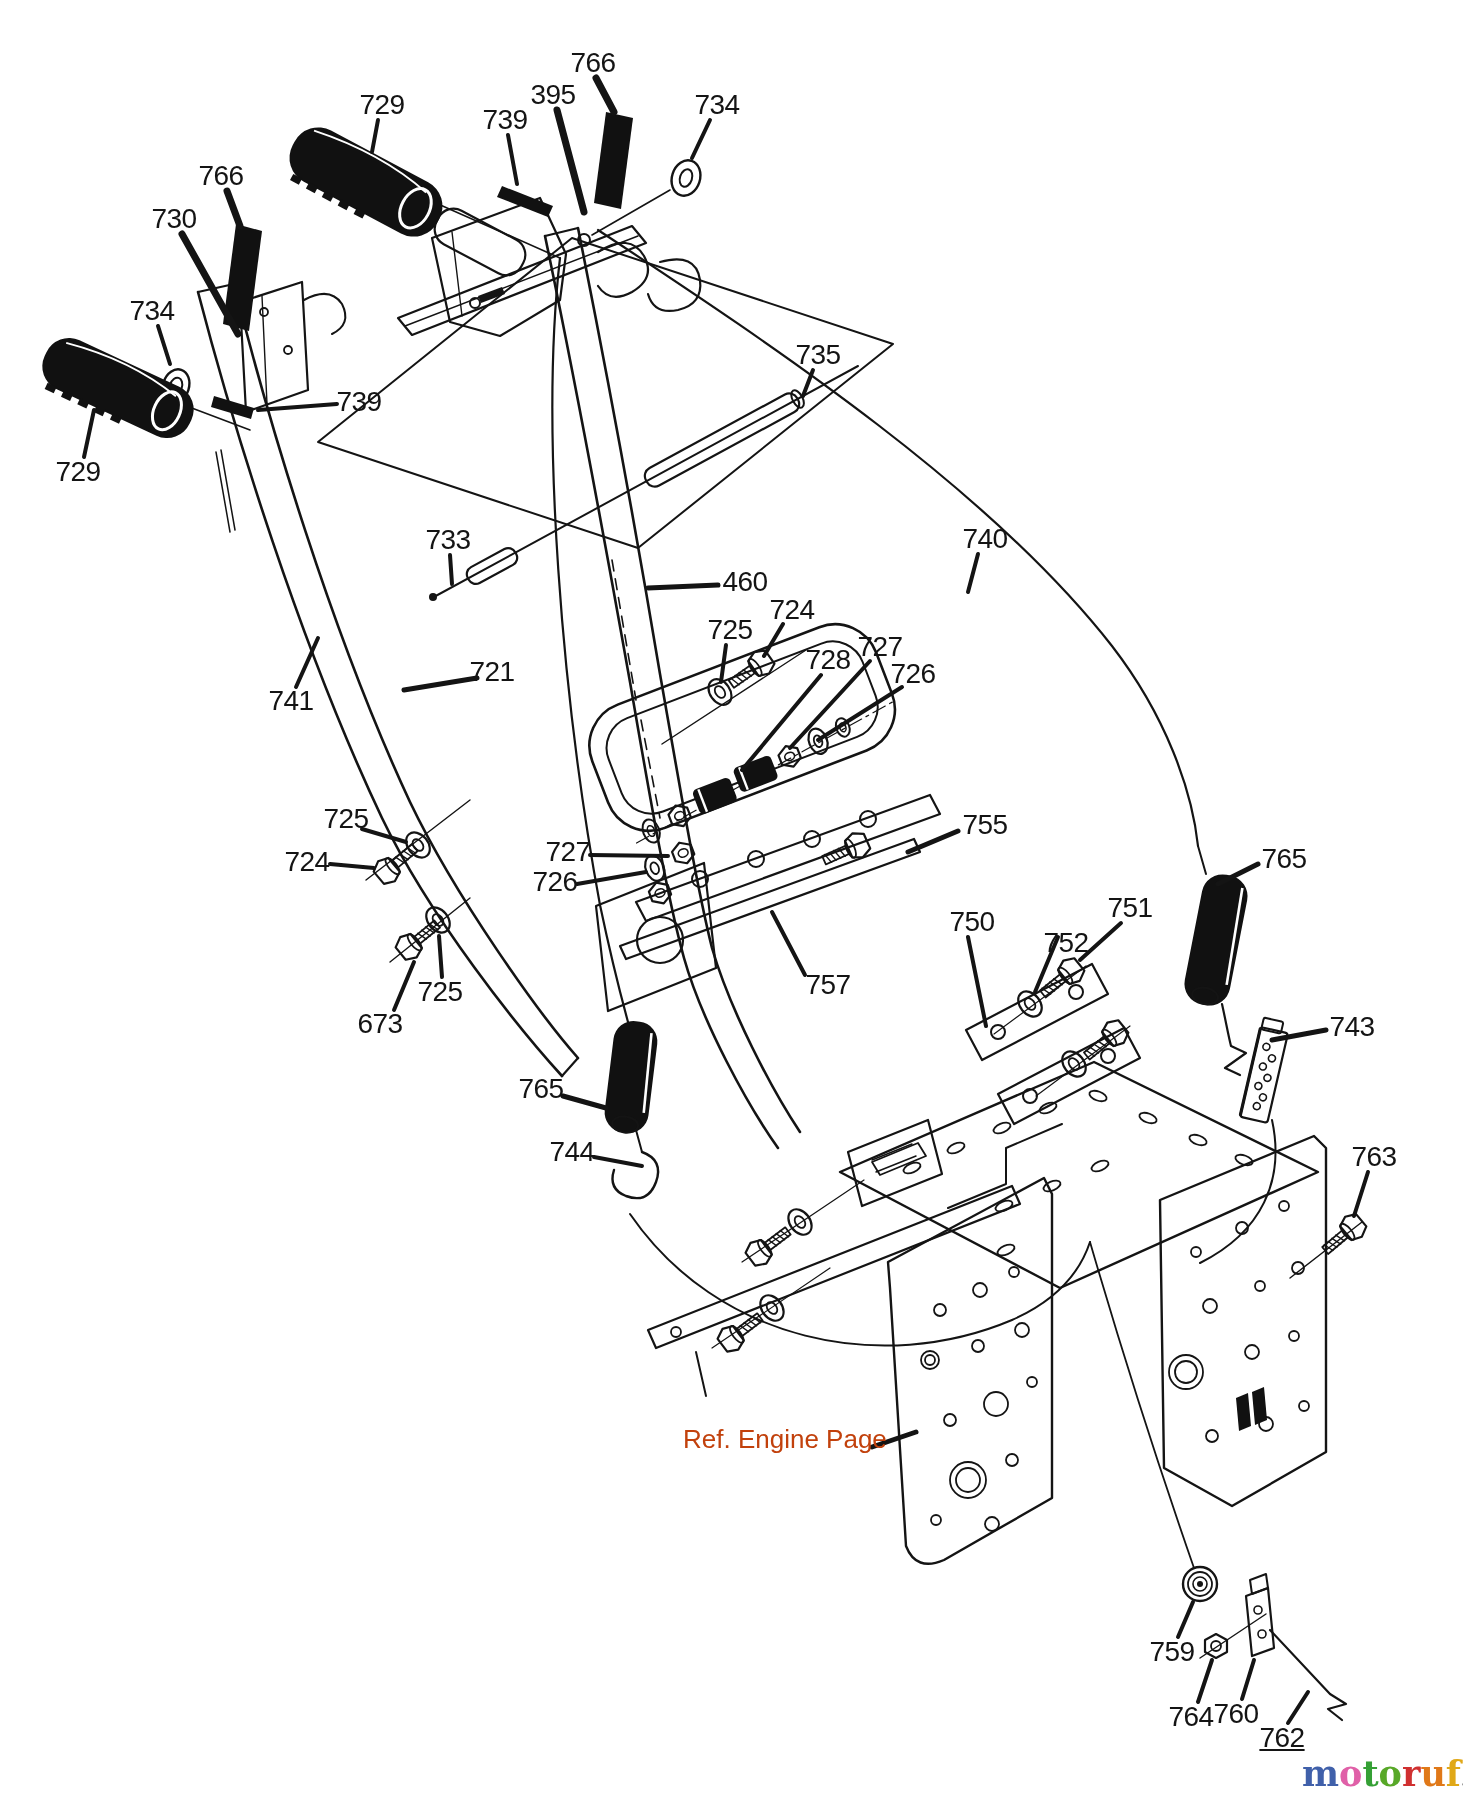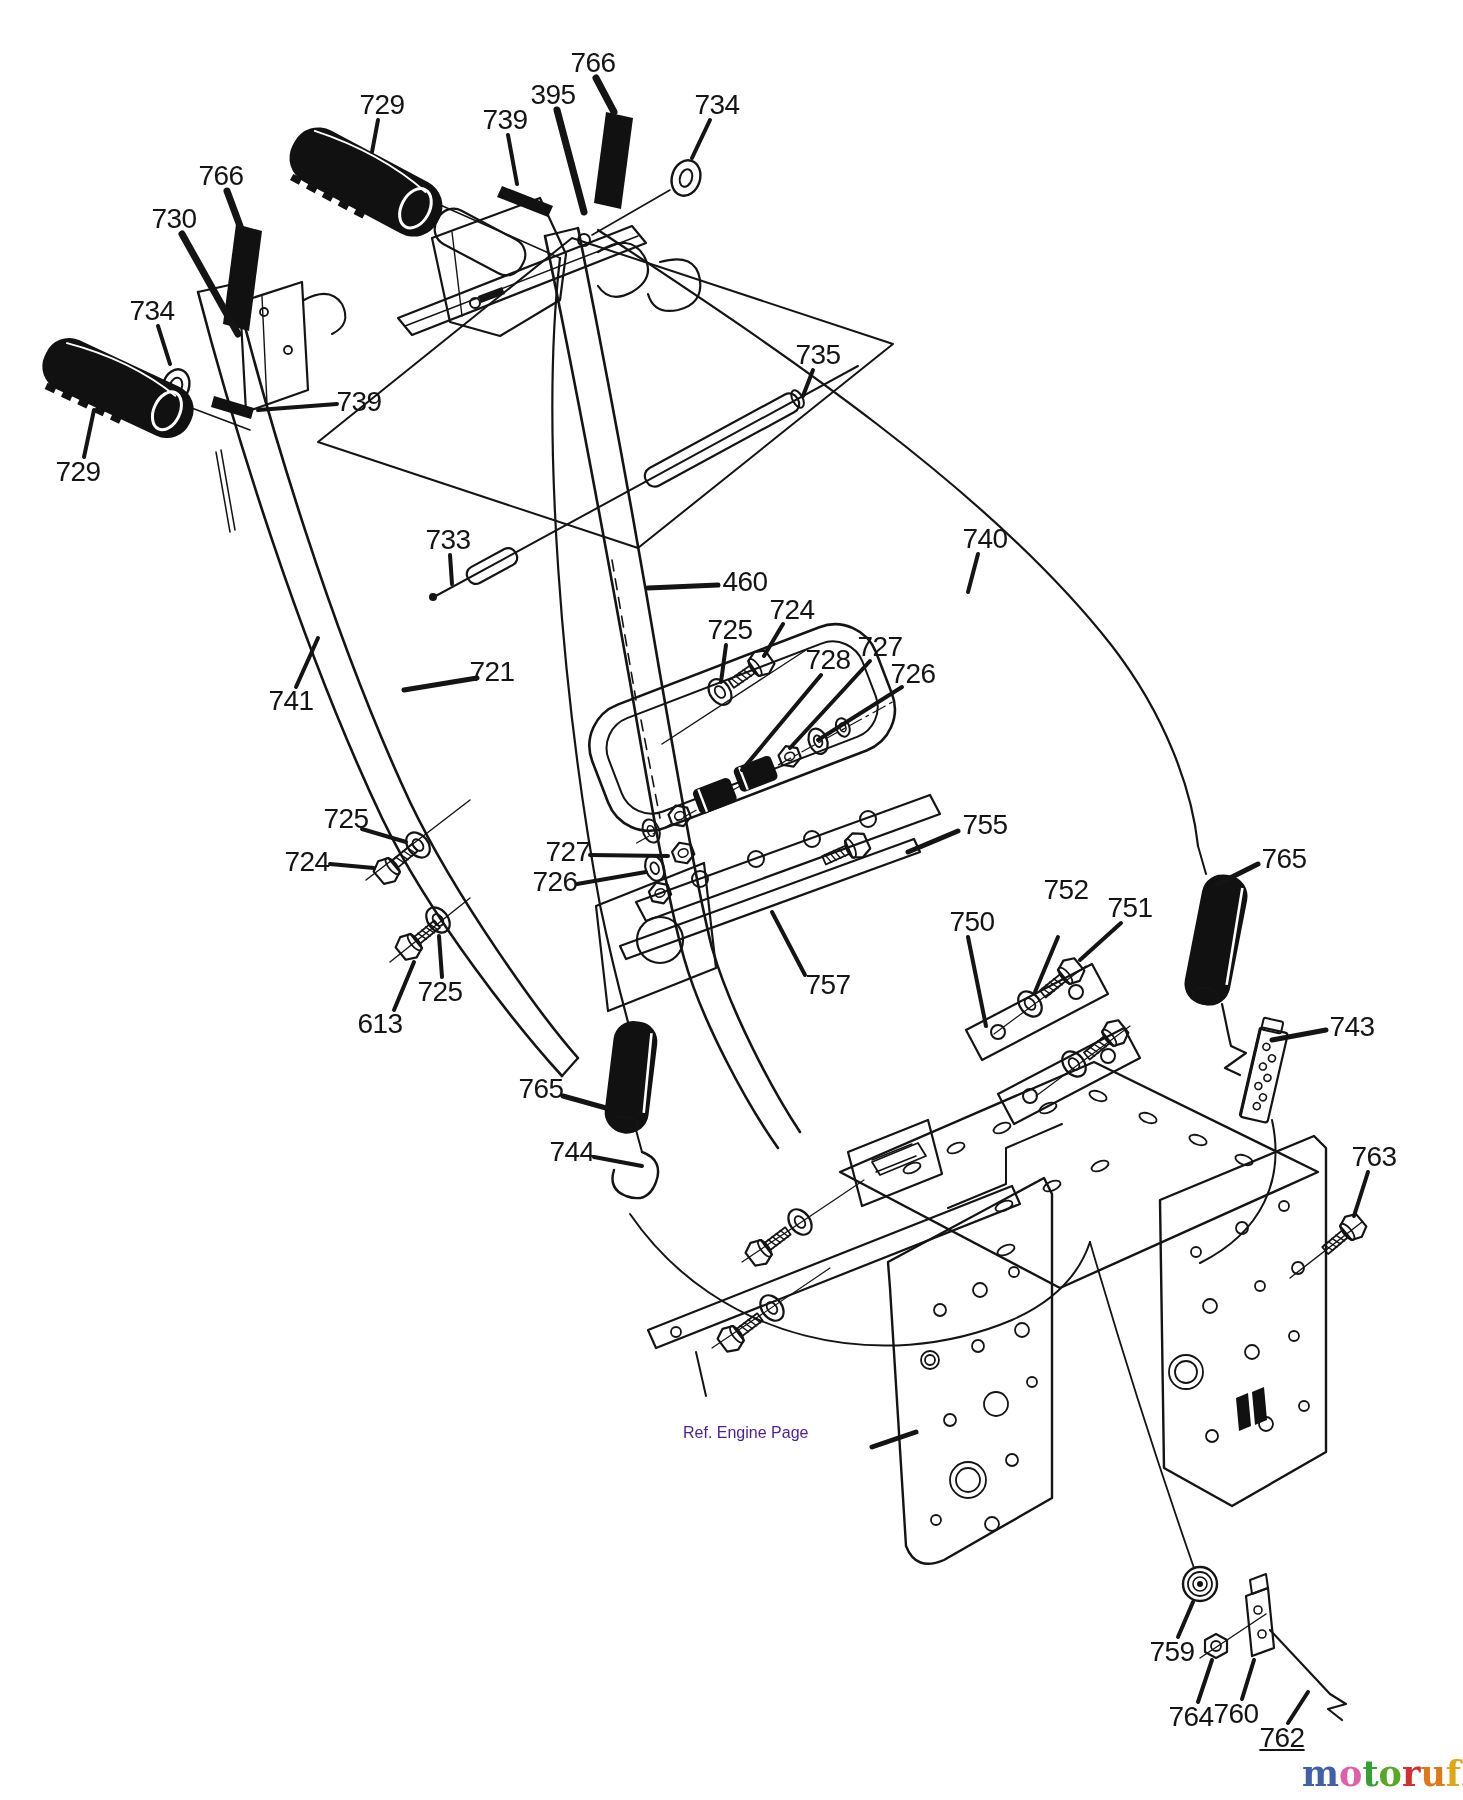--- a/index.html
+++ b/index.html
@@ -2,21 +2,21 @@
 <html><head>
 <meta charset="utf-8">
 <style>
   html,body{margin:0;padding:0;background:#fff;}
   #canvas{position:relative;width:1463px;height:1800px;background:#ffffff;overflow:hidden;
           font-family:"Liberation Sans",sans-serif;}
   #art{position:absolute;left:0;top:0;}
   #art *{vector-effect:none;}
   .part-label{position:absolute;transform:translate(-50%,-50%);font-size:28px;color:#141414;
               white-space:nowrap;letter-spacing:-0.5px;}
-  .ref-note{position:absolute;font-size:16px;color:#4c1d95;white-space:nowrap;}
+  .ref-note{position:absolute;font-size:26px;color:#c2410c;white-space:nowrap;}
   .watermark{position:absolute;left:1302px;top:1756px;font-family:"DejaVu Serif","Liberation Serif",serif;
              font-weight:bold;font-size:35px;line-height:1;letter-spacing:0px;cursor:pointer;}
   .watermark .suffix{font-size:17px;font-weight:bold;color:#5a5a5a;}
   svg .ln{stroke:#141414;fill:none;stroke-linecap:round;stroke-linejoin:round;}
 </style>
 </head>
 <body>
 
 <div id="canvas">
 
@@ -463,25 +463,25 @@
     <div class="part-label" style="left: 828px; top: 660px;">728</div>
     <div class="part-label" style="left: 880px; top: 647px;">727</div>
     <div class="part-label" style="left: 913px; top: 674px;">726</div>
     <div class="part-label" style="left: 492px; top: 672px;">721</div>
     <div class="part-label" style="left: 291px; top: 701px;">741</div>
     <div class="part-label" style="left: 346px; top: 819px;">725</div>
     <div class="part-label" style="left: 307px; top: 862px;">724</div>
     <div class="part-label" style="left: 568px; top: 852px;">727</div>
     <div class="part-label" style="left: 555px; top: 882px;">726</div>
     <div class="part-label" style="left: 440px; top: 992px;">725</div>
-    <div class="part-label" style="left: 380px; top: 1024px;">613</div>
+    <div class="part-label" style="left: 380px; top: 1024px;">673</div>
     <div class="part-label" style="left: 985px; top: 825px;">755</div>
     <div class="part-label" style="left: 828px; top: 985px;">757</div>
     <div class="part-label" style="left: 972px; top: 922px;">750</div>
-    <div class="part-label" style="left: 1066px; top: 890px;">752</div>
+    <div class="part-label" style="left: 1066px; top: 943px;">752</div>
     <div class="part-label" style="left: 1130px; top: 908px;">751</div>
     <div class="part-label" style="left: 1284px; top: 859px;">765</div>
     <div class="part-label" style="left: 1352px; top: 1027px;">743</div>
     <div class="part-label" style="left: 1374px; top: 1157px;">763</div>
     <div class="part-label" style="left: 541px; top: 1089px;">765</div>
     <div class="part-label" style="left: 572px; top: 1152px;">744</div>
     <div class="part-label" style="left: 1172px; top: 1652px;">759</div>
     <div class="part-label" style="left: 1191px; top: 1717px;">764</div>
     <div class="part-label" style="left: 1236px; top: 1714px; text-align: right;">760</div>
     <div class="part-label" style="left: 1282px; top: 1738px; text-decoration: underline;">762</div>

